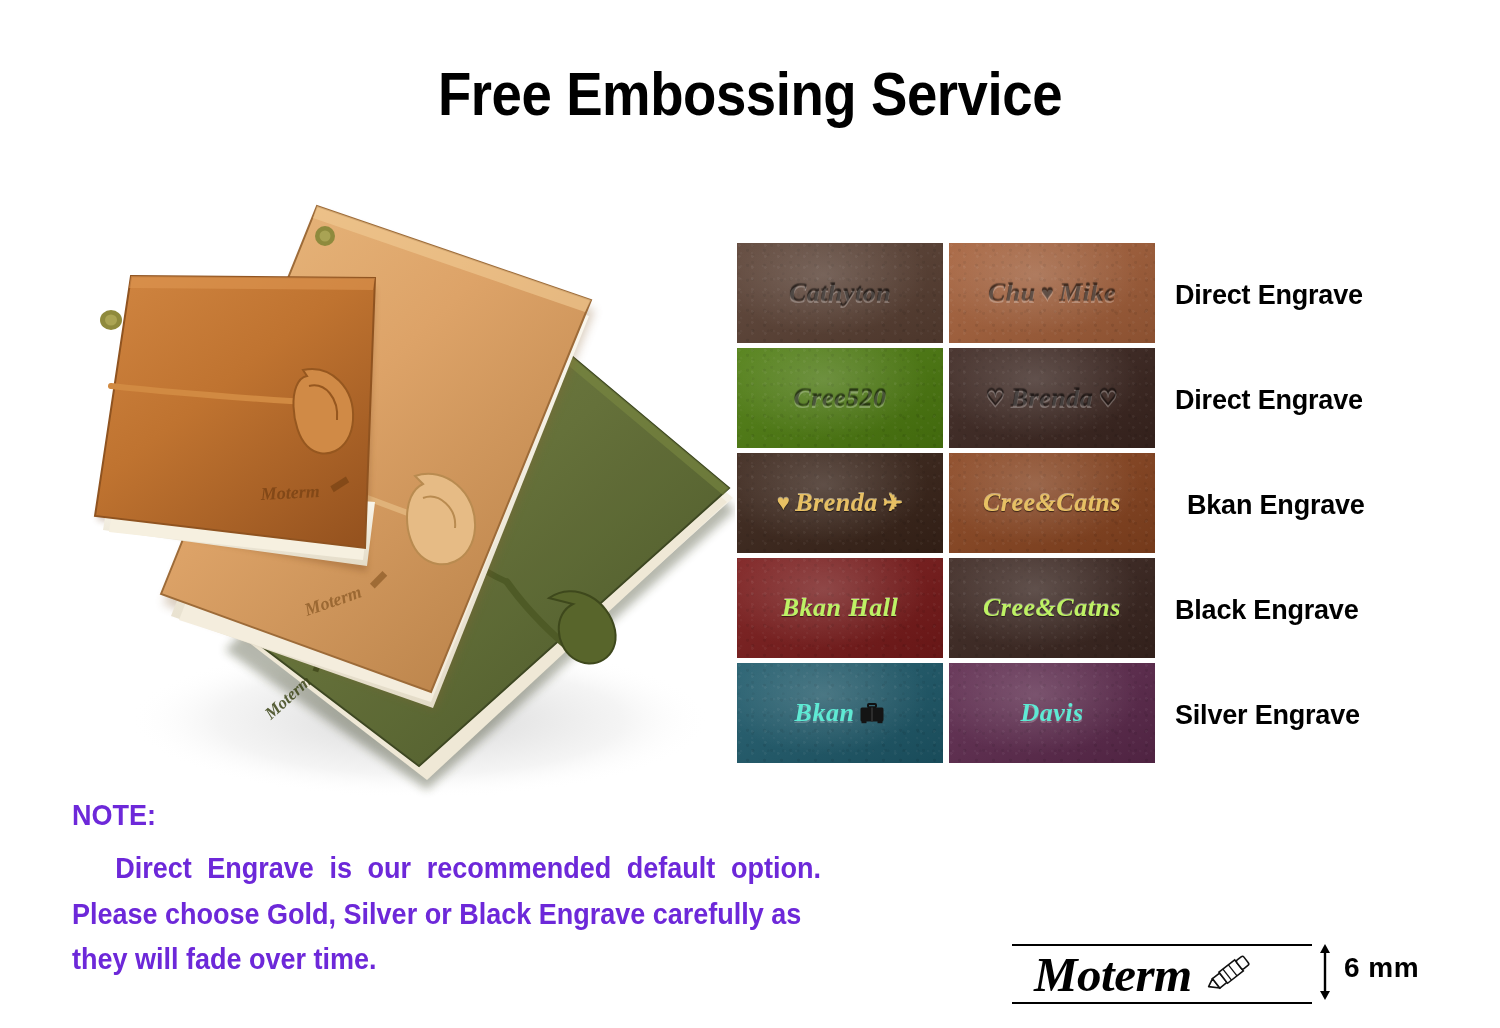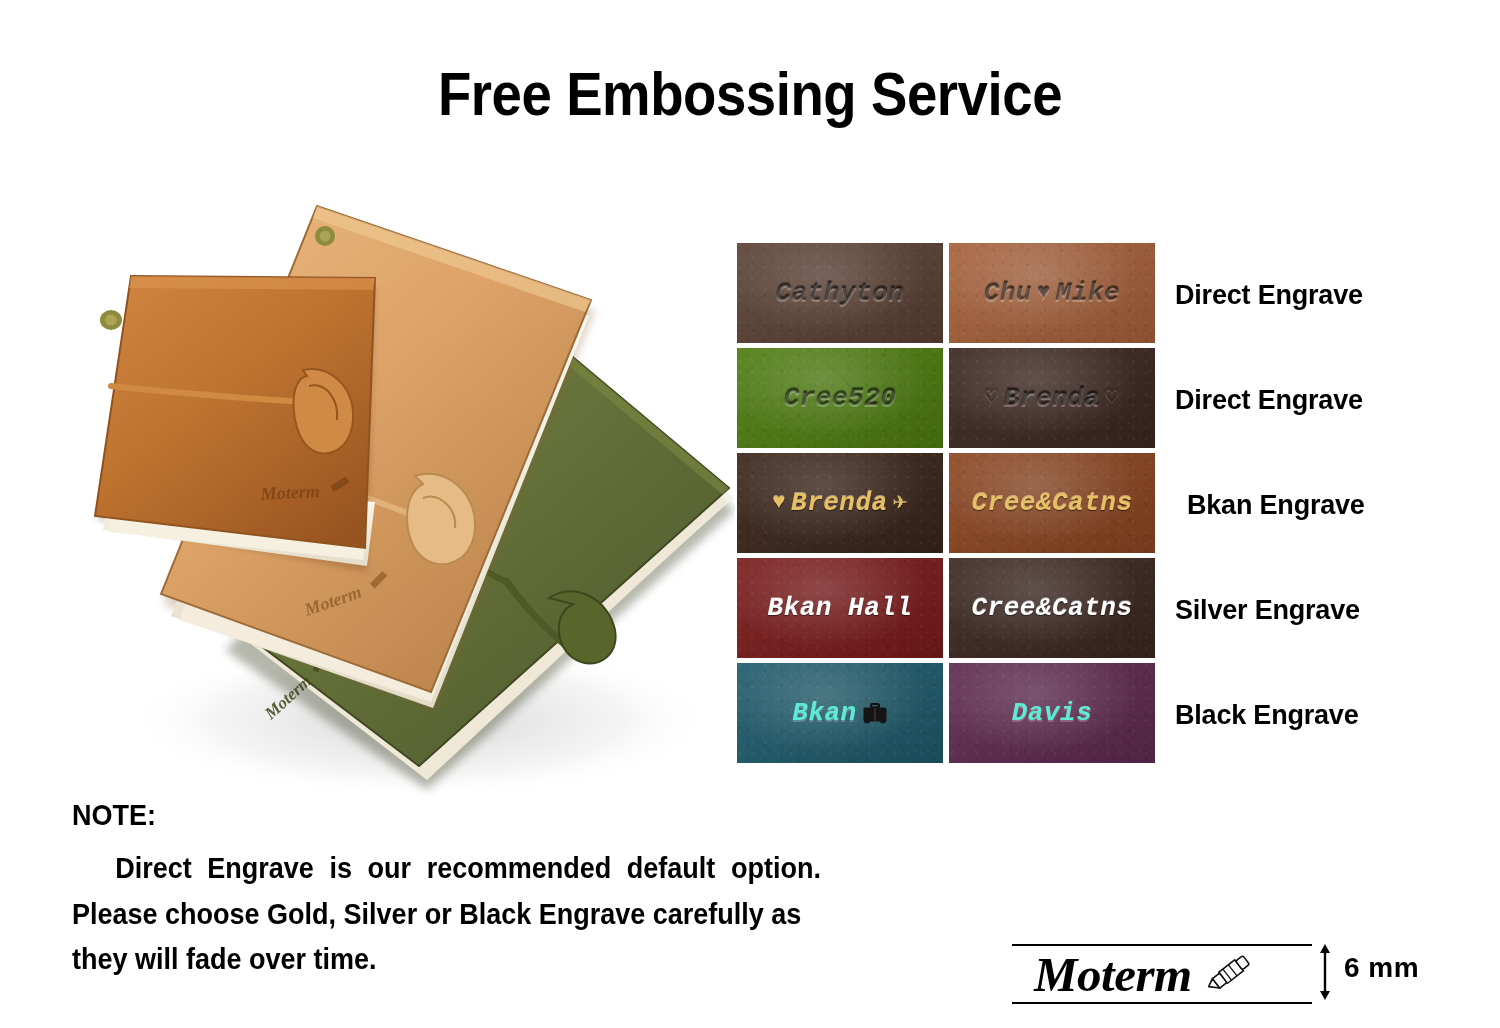--- a/index.html
+++ b/index.html
@@ -73,41 +73,41 @@
   }
   .swatch .sheen {
     position: absolute;
     inset: 0;
     background: radial-gradient(ellipse at 42% 32%, rgba(255,255,255,.17), rgba(255,255,255,0) 62%),
                 linear-gradient(150deg, rgba(255,255,255,.07), rgba(0,0,0,.16));
   }
   .swatch-text {
     position: relative;
     z-index: 3;
-    font-family: Liberation Mono, monospace;
+    font-family: Liberation Serif, serif;
     font-style: italic;
     font-weight: bold;
     font-size: 26px;
     white-space: nowrap;
     letter-spacing: 0.5px;
     display: flex;
     align-items: center;
     gap: 5px;
   }
   
   .eng-direct .swatch-text {
     color: rgba(0,0,0,0.30);
     text-shadow: 0 1.5px 0 rgba(255,255,255,.26), 0 -1px 1px rgba(0,0,0,.42);
   }
   .eng-gold .swatch-text {
     color: #e8c063;
     text-shadow: 0 1px 1px rgba(0,0,0,.6), 0 -1px 0 rgba(255,245,200,.5);
   }
   .eng-silver .swatch-text {
-    color: #ffffff;
+    color: #bef264;
     text-shadow: 0 1px 1px rgba(0,0,0,.55), 0 -1px 0 rgba(255,255,255,.35);
   }
   .eng-black .swatch-text {
     color: #5eead4;
     text-shadow: 0 1.5px 0 rgba(255,255,255,.22);
   }
   .glyph-heart { font-style: normal; font-size: 22px; line-height: 1; }
   .glyph-plane { font-style: normal; font-size: 24px; line-height: 1; }
   .glyph-case  { font-style: normal; font-size: 21px; line-height: 1; }
 
@@ -129,21 +129,21 @@
     white-space: nowrap;
   }
   .engrave-label.indent { padding-left: 12px; }
 
   
   #note-block {
     position: absolute;
     left: 72px;
     top: 798px;
     width: 960px;
-    color: #000000;
+    color: #6d28d9;
     font-weight: bold;
   }
   #note-heading {
     font-size: 30px;
     transform: scaleX(0.9);
     transform-origin: left center;
     margin-bottom: 13px;
   }
   .note-line {
     font-size: 30px;
@@ -418,22 +418,22 @@
     <div class="swatch-text">
       <span>Davis</span>
     </div>
   </div>
 </div>
 
 <div id="engrave-labels">
   <div class="engrave-label">Direct Engrave</div>
   <div class="engrave-label">Direct Engrave</div>
   <div class="engrave-label indent">Bkan Engrave</div>
+  <div class="engrave-label">Black Engrave</div>
   <div class="engrave-label">Silver Engrave</div>
-  <div class="engrave-label">Black Engrave</div>
 </div>
 
 <div id="note-block">
   <div id="note-heading">NOTE:</div>
   <div class="note-line" id="note-line-1">Direct Engrave is our recommended default option.</div>
   <div class="note-line">Please choose Gold, Silver or Black Engrave carefully as</div>
   <div class="note-line">they will fade over time.</div>
 </div>
 
 <div id="moterm-mark">

